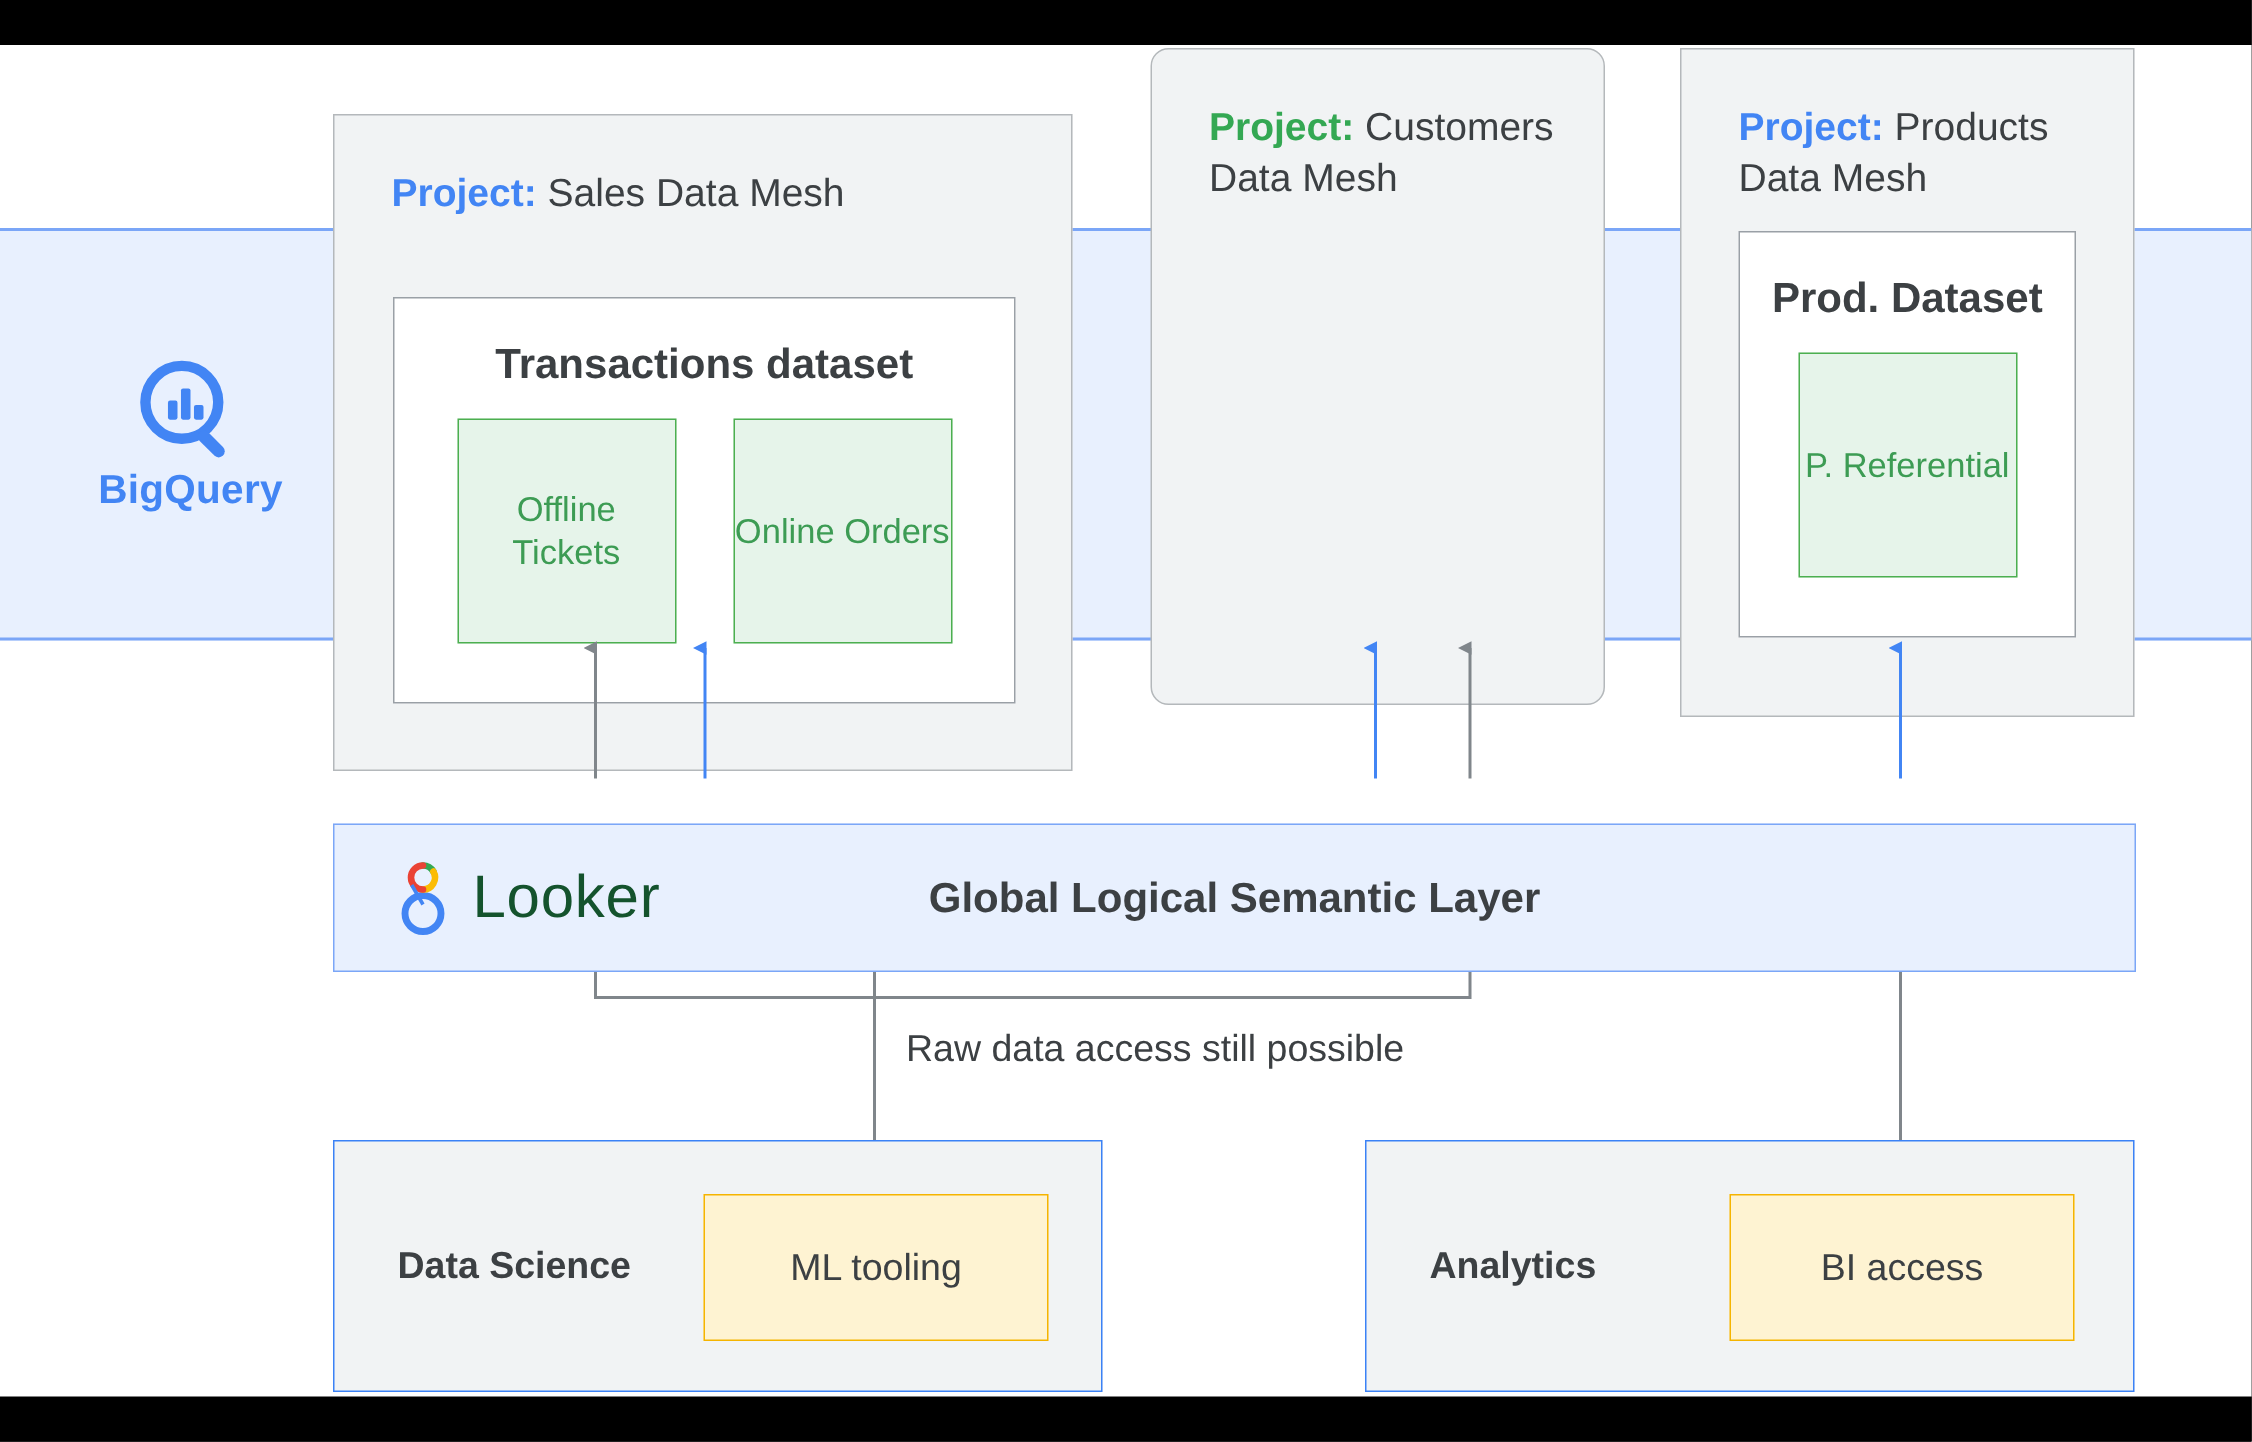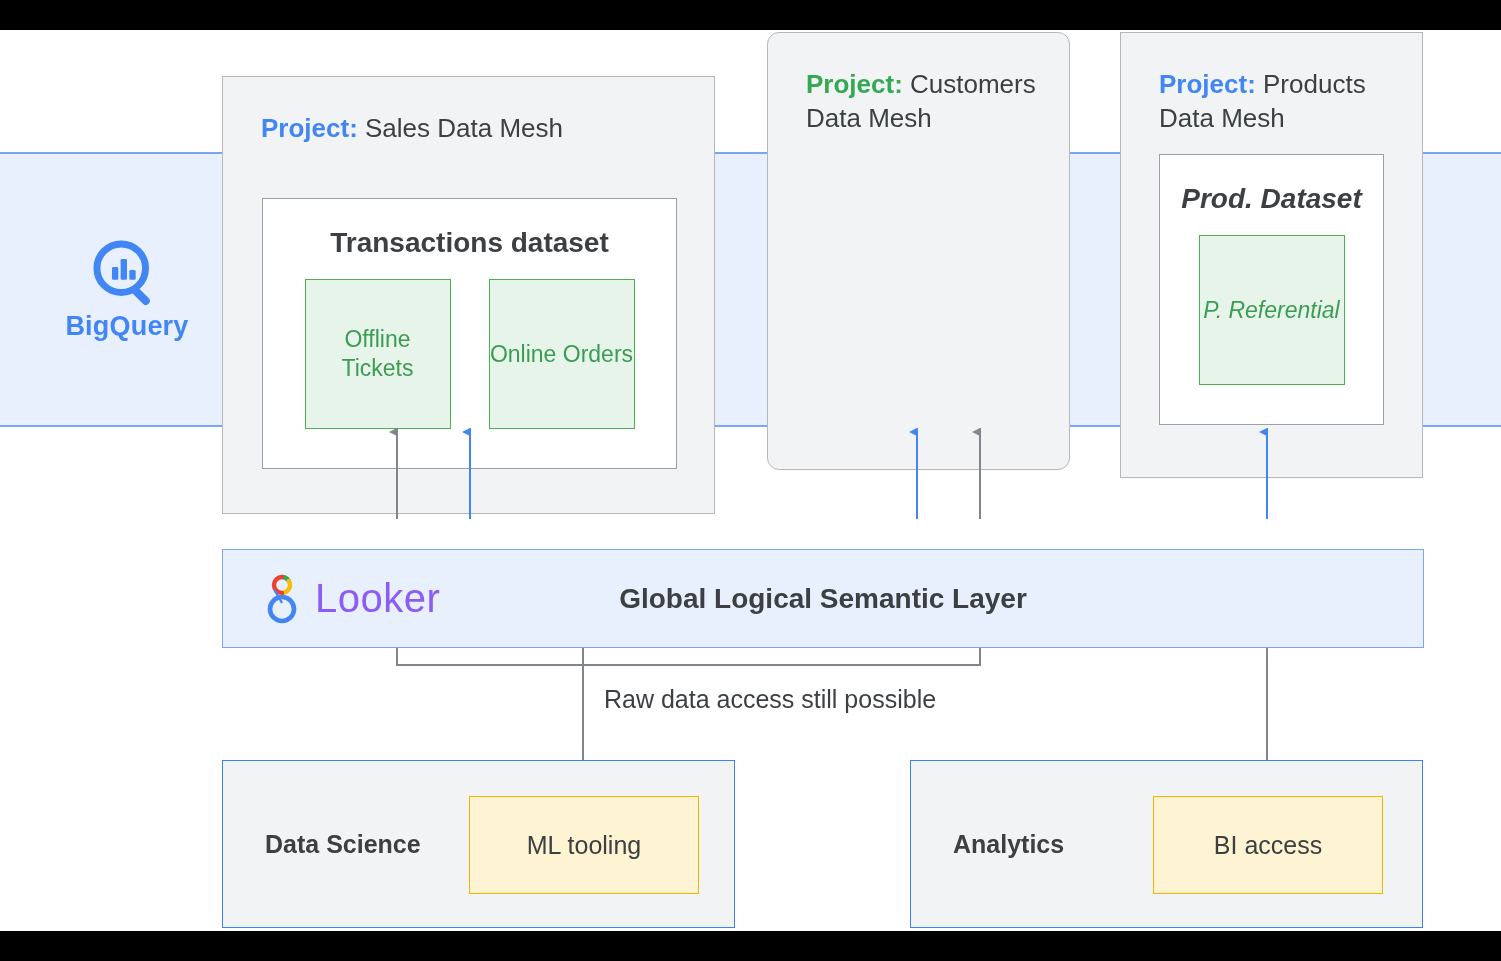--- a/index.html
+++ b/index.html
@@ -54,21 +54,21 @@
   }
 
   
   .looker-bar{
     left:222px;top:519px;width:1202px;height:99px;
     background:#e8f0fe;border:1px solid #7ba6f7;
     display:flex;align-items:center;
   }
   .looker-logo-wrap{display:flex;align-items:center;gap:12px;margin-left:38px;}
   .looker-mark{width:42px;height:52px;display:block;}
-  .looker-word{font-size:40px;color:#8b5cf6;letter-spacing:.5px;}
+  .looker-word{font-size:40px;color:#14532d;letter-spacing:.5px;}
   .semantic-label{
     position:absolute;left:0;right:0;text-align:center;
     font-size:28px;font-weight:bold;color:#3c4043;pointer-events:none;
   }
 
   
   .consumer{
     background:#f1f3f4;border:1px solid #3b82f6;
     display:flex;align-items:center;
   }
@@ -125,21 +125,21 @@
       <span class="kw kw-green">Project: </span>
       <span>Customers Data Mesh</span>
     </div>
   </div>
 
   <div class="abs project" style="left:1120px;top:2px;width:303px;height:446px;">
     <div class="proj-title">
       <span class="kw kw-blue">Project: </span>
       <span>Products Data Mesh</span>
     </div>
-    <div class="abs dataset" style="left:38px;top:121px;width:225px;height:271px;font-style:italic;">
+    <div class="abs dataset" style="left:38px;top:121px;width:225px;height:271px;">
       <div class="ds-title">Prod. Dataset</div>
       <div class="ds-tables">
         <div class="table-box">P. Referential</div>
       </div>
     </div>
   </div>
 
   <svg class="abs conn-svg">
     <defs>
       <marker id="ahG" markerWidth="9" markerHeight="9" refX="4.5" refY="8" orient="auto" markerUnits="userSpaceOnUse">

